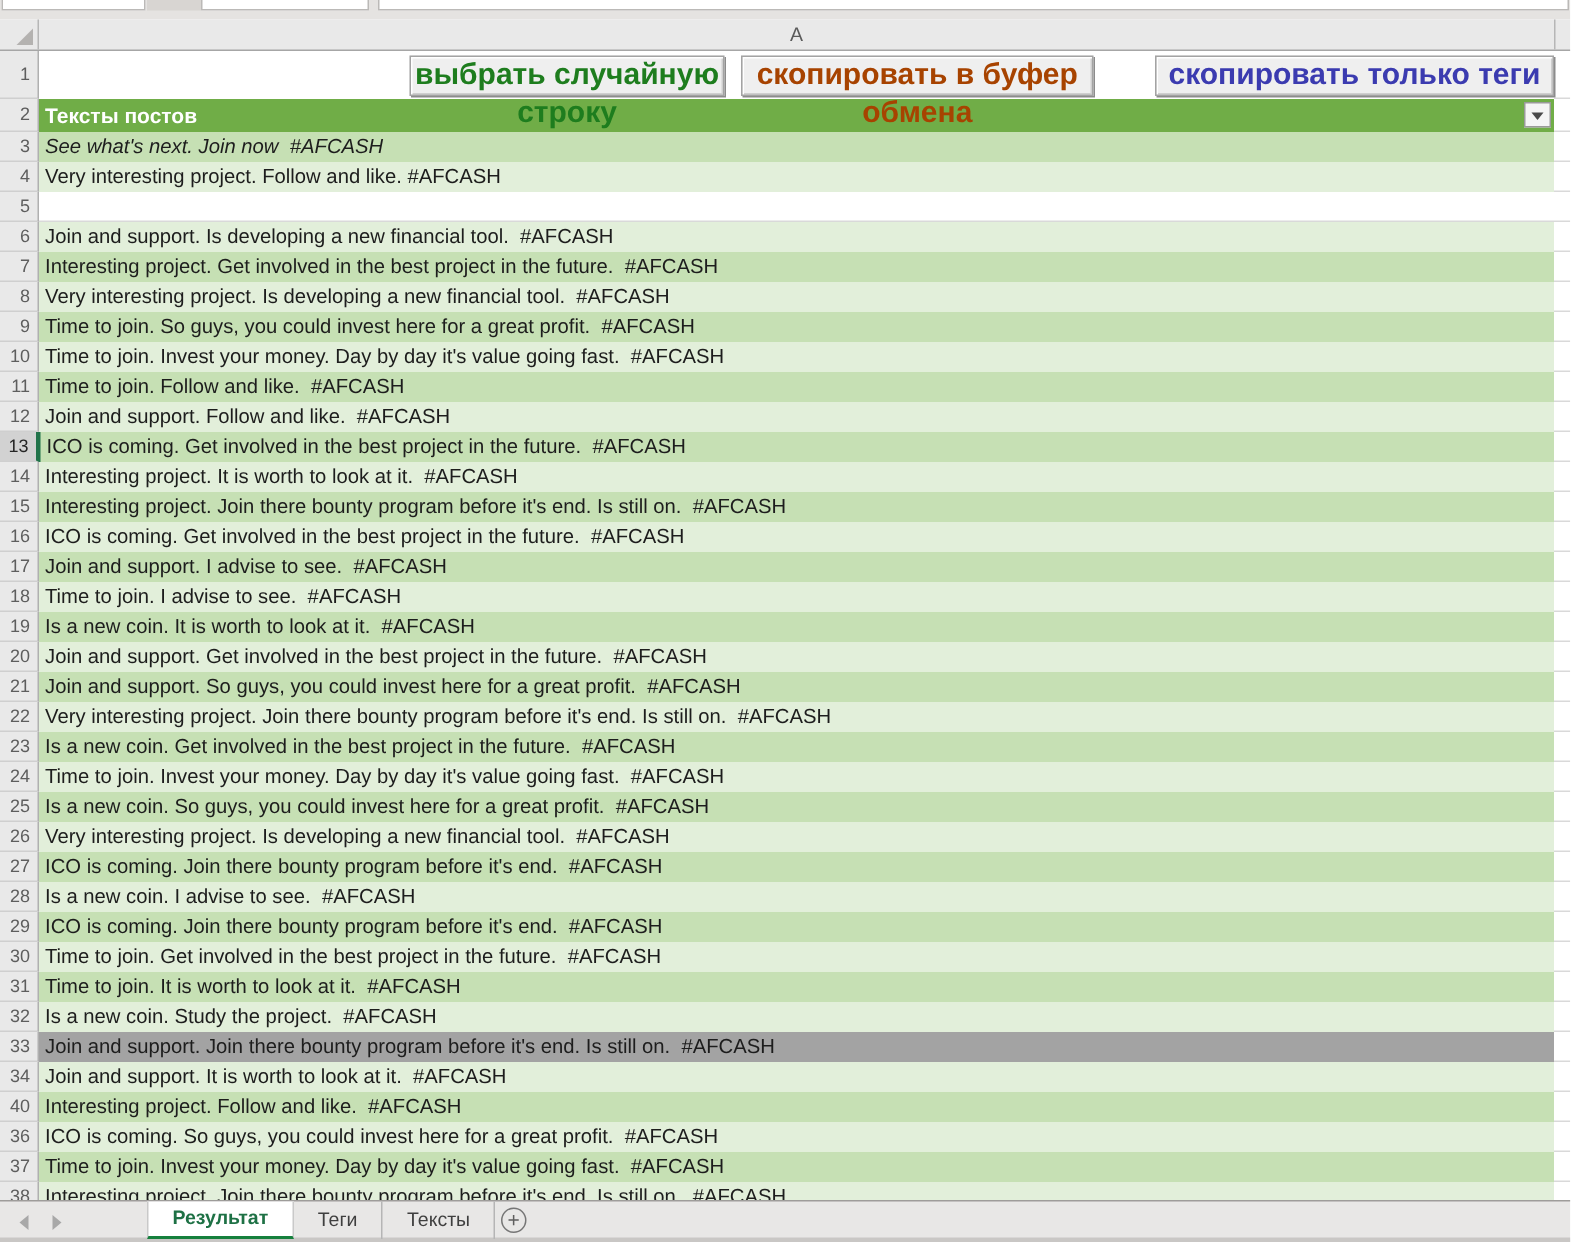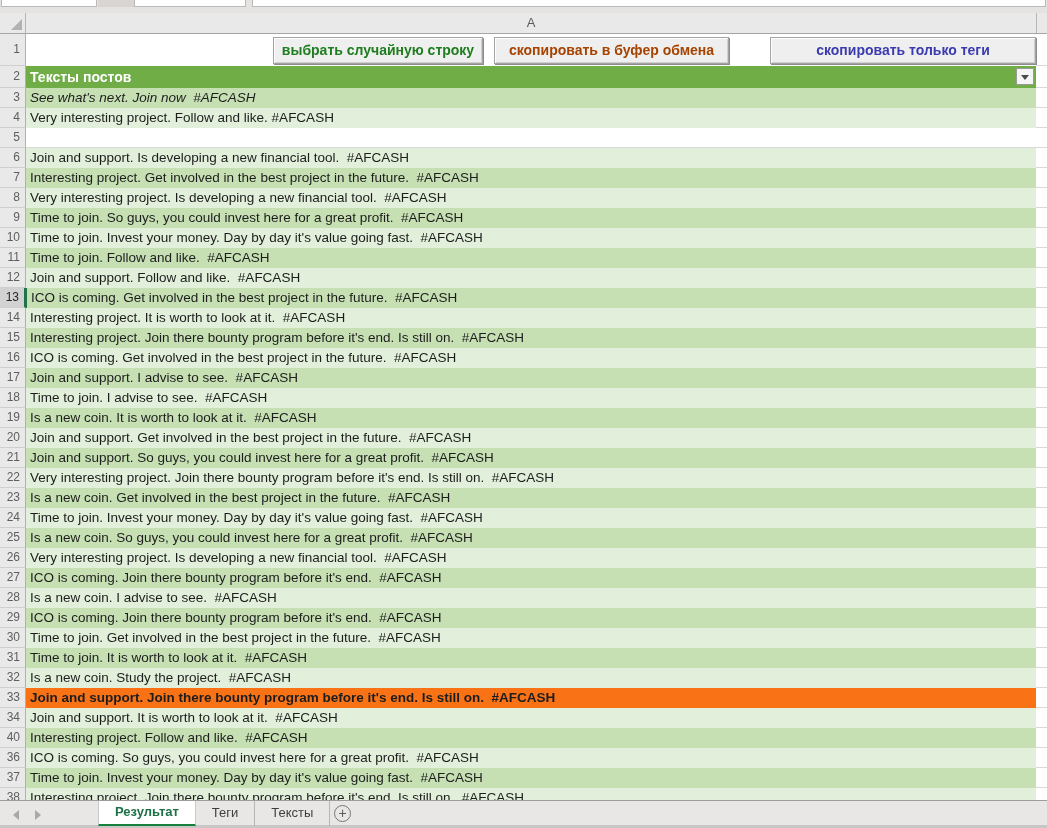--- a/index.html
+++ b/index.html
@@ -26,21 +26,21 @@
   .row-fill{position:absolute;left:26px;top:0;width:1010px;height:100%;z-index:2;}
   .cell-text{display:block;padding-left:4px;font-size:13.5px;color:#1D1D1D;white-space:pre;overflow:hidden;line-height:20px;}
   .grid-row.selected .row-hdr{background:#D2D2D2;border-right:2px solid #21734A;color:#262626;}
   .grid-row.selected .row-fill{border-left:1px solid #21734A;}
 
   
   .combo{position:absolute;left:29px;top:4px;width:238px;height:25px;background:#fff;border:2px solid #757575;}
   .combo-value{position:absolute;left:8px;top:0;line-height:21px;font-size:14px;color:#111;}
   .combo-btn{position:absolute;right:1px;top:1px;width:18px;height:19px;background:#E3E3E3;border:1px solid #A5A5A5;}
   .combo-arrow{position:absolute;left:4px;top:7px;width:0;height:0;border-top:5px solid #222;border-left:4px solid transparent;border-right:4px solid transparent;}
-  .xbtn{position:absolute;top:3px;height:27px;background:#EFEFEF;border:1px solid #A3A3A3;box-shadow:1px 1px 0 #8C8C8C,inset 1px 1px 0 #FFFFFF,inset -1px -1px 0 #CFCFCF;text-align:center;font-weight:bold;font-size:14px;line-height:25px;cursor:default;}
+  .xbtn{position:absolute;top:3px;height:27px;background:#EFEFEF;border:1px solid #A3A3A3;box-shadow:1px 1px 0 #8C8C8C,inset 1px 1px 0 #FFFFFF,inset -1px -1px 0 #CFCFCF;text-align:center;font-weight:bold;font-size:20px;line-height:25px;cursor:default;}
 
   
   .hdr-label{display:block;padding-left:4px;font-size:14px;font-weight:bold;color:#FFFFFF;line-height:22px;white-space:pre;}
   .filter-btn{position:absolute;right:2px;top:2px;width:18px;height:17px;background:#F5F5F5;border:1px solid #9A9A9A;z-index:4;}
   .filter-arrow{position:absolute;left:4px;top:6px;width:0;height:0;border-top:5px solid #4A4A4A;border-left:4px solid transparent;border-right:4px solid transparent;}
 
   
   .tab-strip{position:absolute;left:0;top:800px;width:1047px;height:28px;background:#E8E7E6;border-top:1px solid #9E9C9A;border-bottom:3px solid #C9C7C5;}
   .nav-arrow{position:absolute;top:9px;width:0;height:0;}
   .nav-left{left:13px;border-right:6px solid #A8A8A8;border-top:5px solid transparent;border-bottom:5px solid transparent;}
@@ -274,21 +274,21 @@
           </div>
         </div>
         <div class="grid-row" style="top: 634px; height: 20px;">
           <div class="row-hdr">32</div>
           <div class="row-fill" style="background: rgb(226, 239, 218);">
             <span class="cell-text">Is a new coin. Study the project.  #AFCASH</span>
           </div>
         </div>
         <div class="grid-row" style="top: 654px; height: 20px;">
           <div class="row-hdr">33</div>
-          <div class="row-fill" style="background: #f97316; font-weight: bold;">
+          <div class="row-fill" style="background: #a3a3a3;">
             <span class="cell-text">Join and support. Join there bounty program before it's end. Is still on.  #AFCASH</span>
           </div>
         </div>
         <div class="grid-row" style="top: 674px; height: 20px;">
           <div class="row-hdr">34</div>
           <div class="row-fill" style="background: rgb(226, 239, 218);">
             <span class="cell-text">Join and support. It is worth to look at it.  #AFCASH</span>
           </div>
         </div>
         <div class="grid-row" style="top: 694px; height: 20px;">

